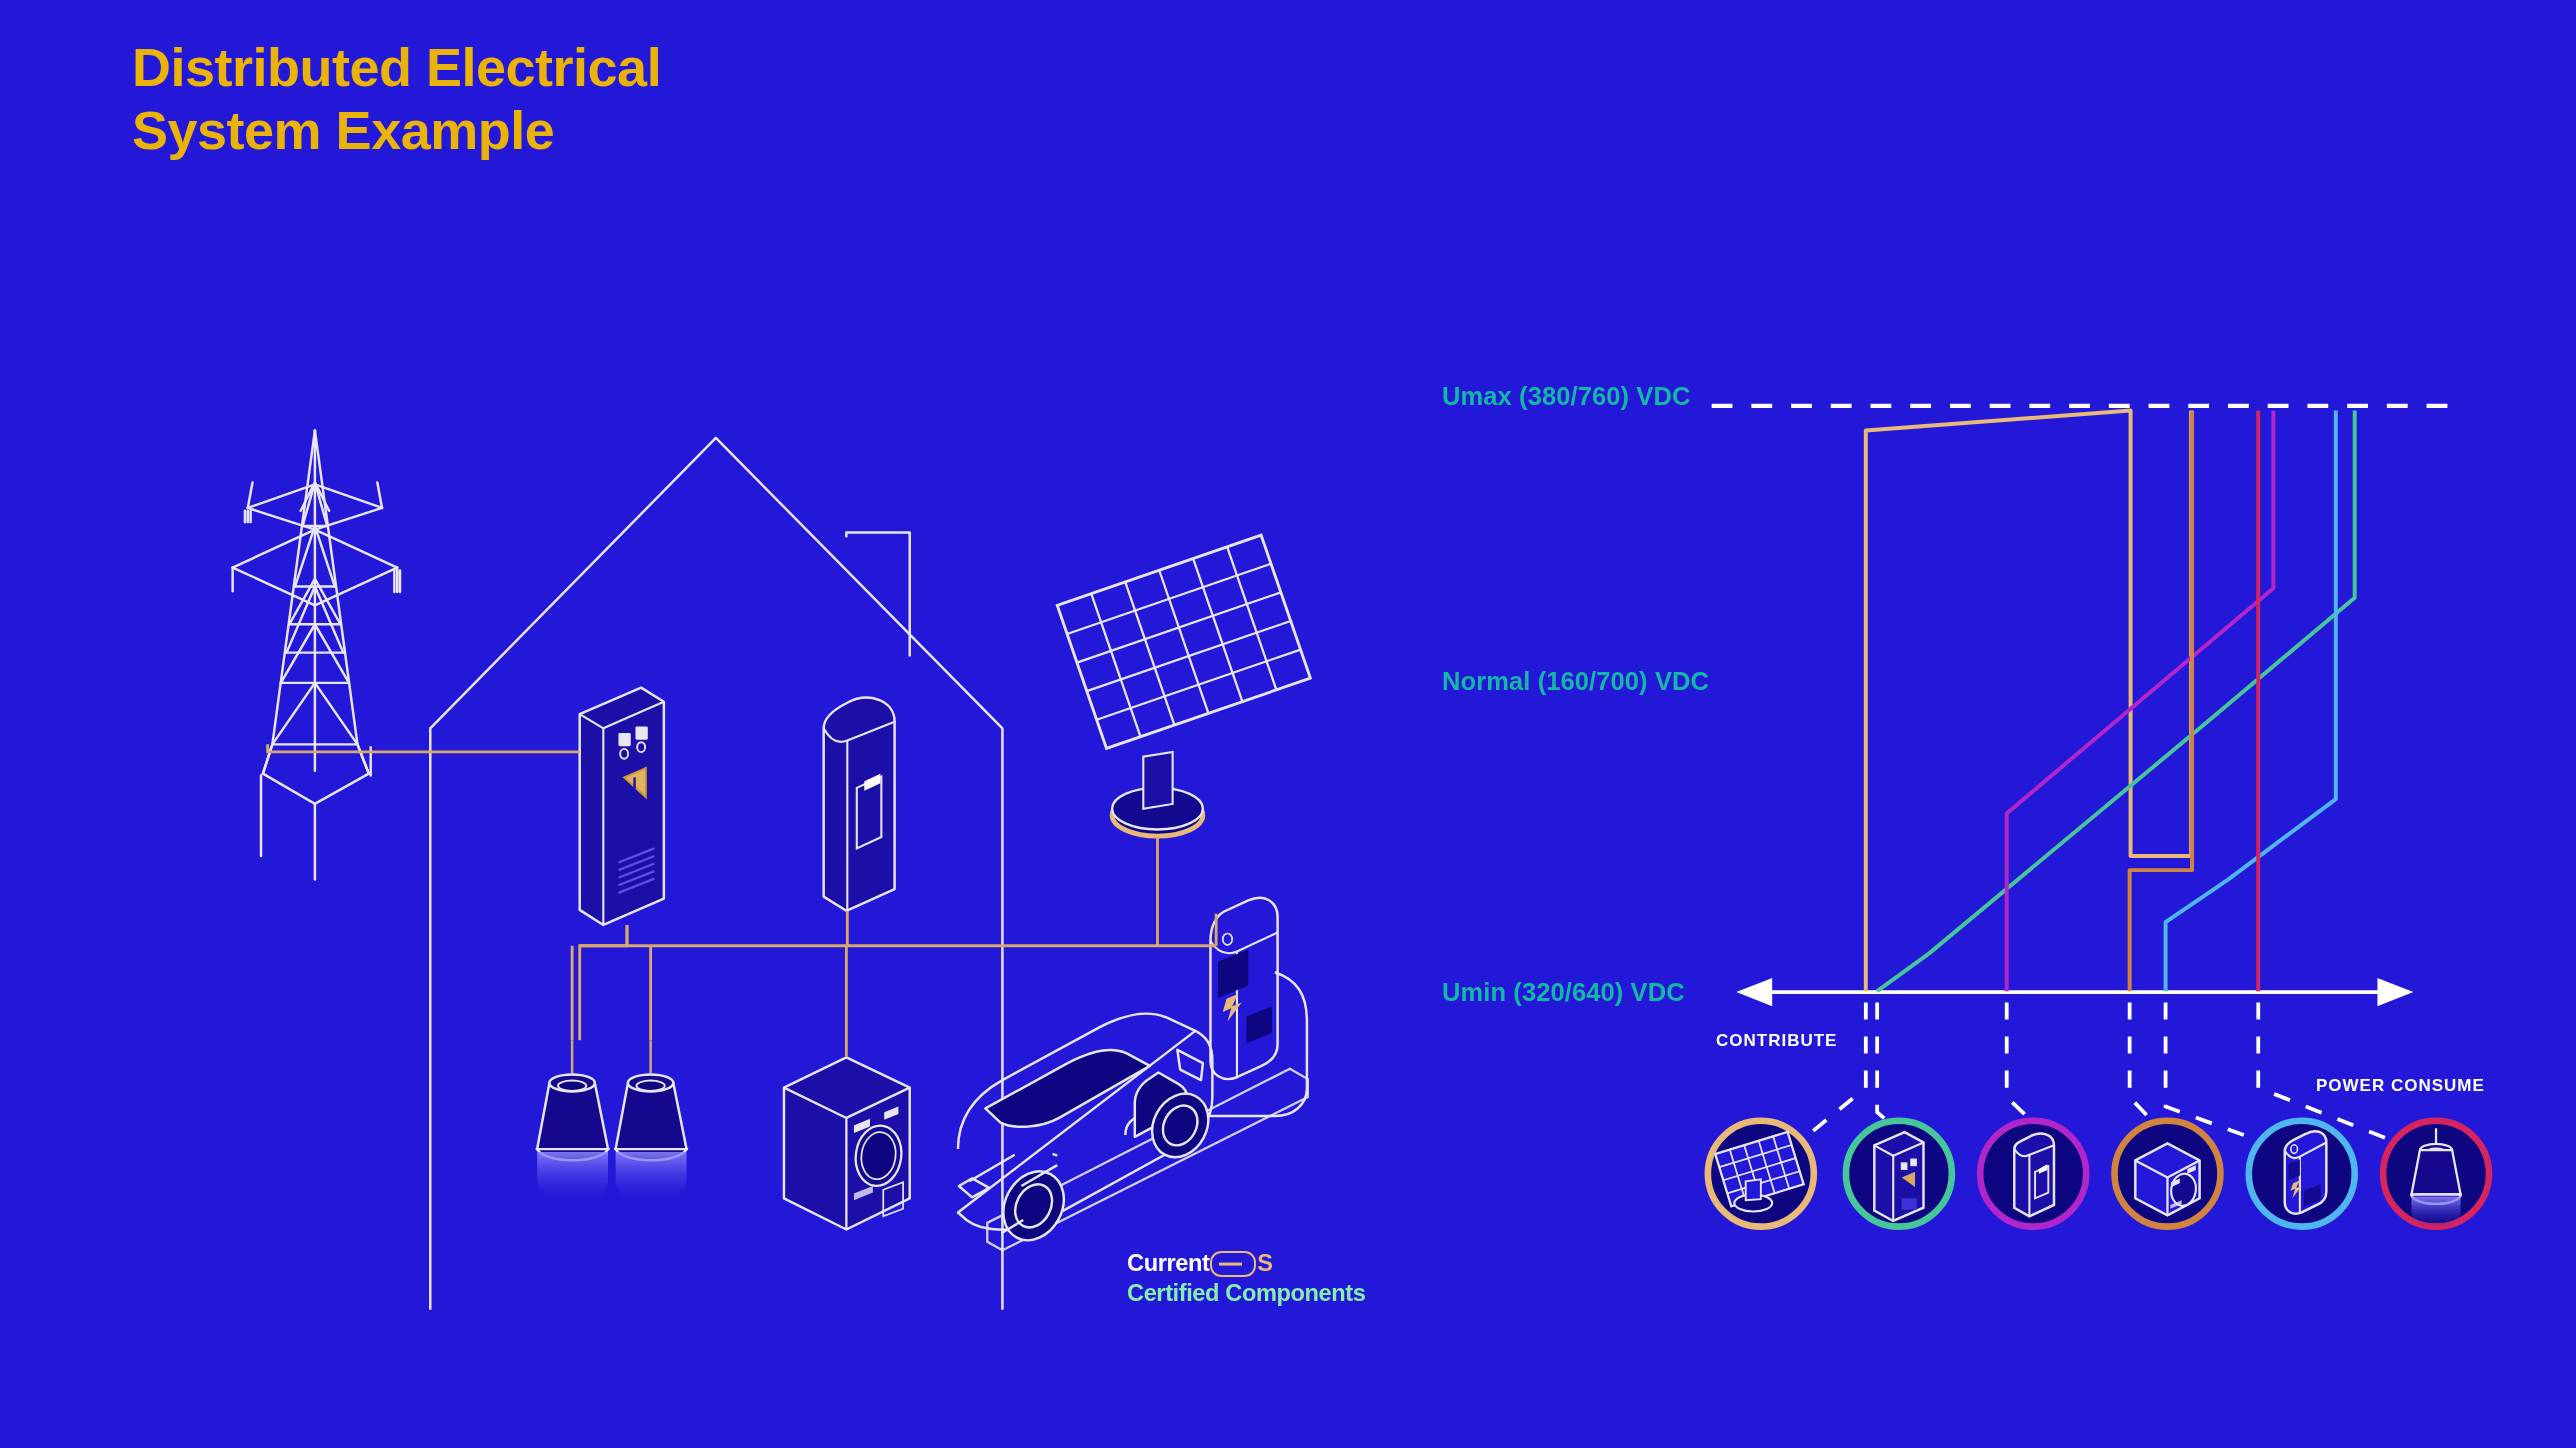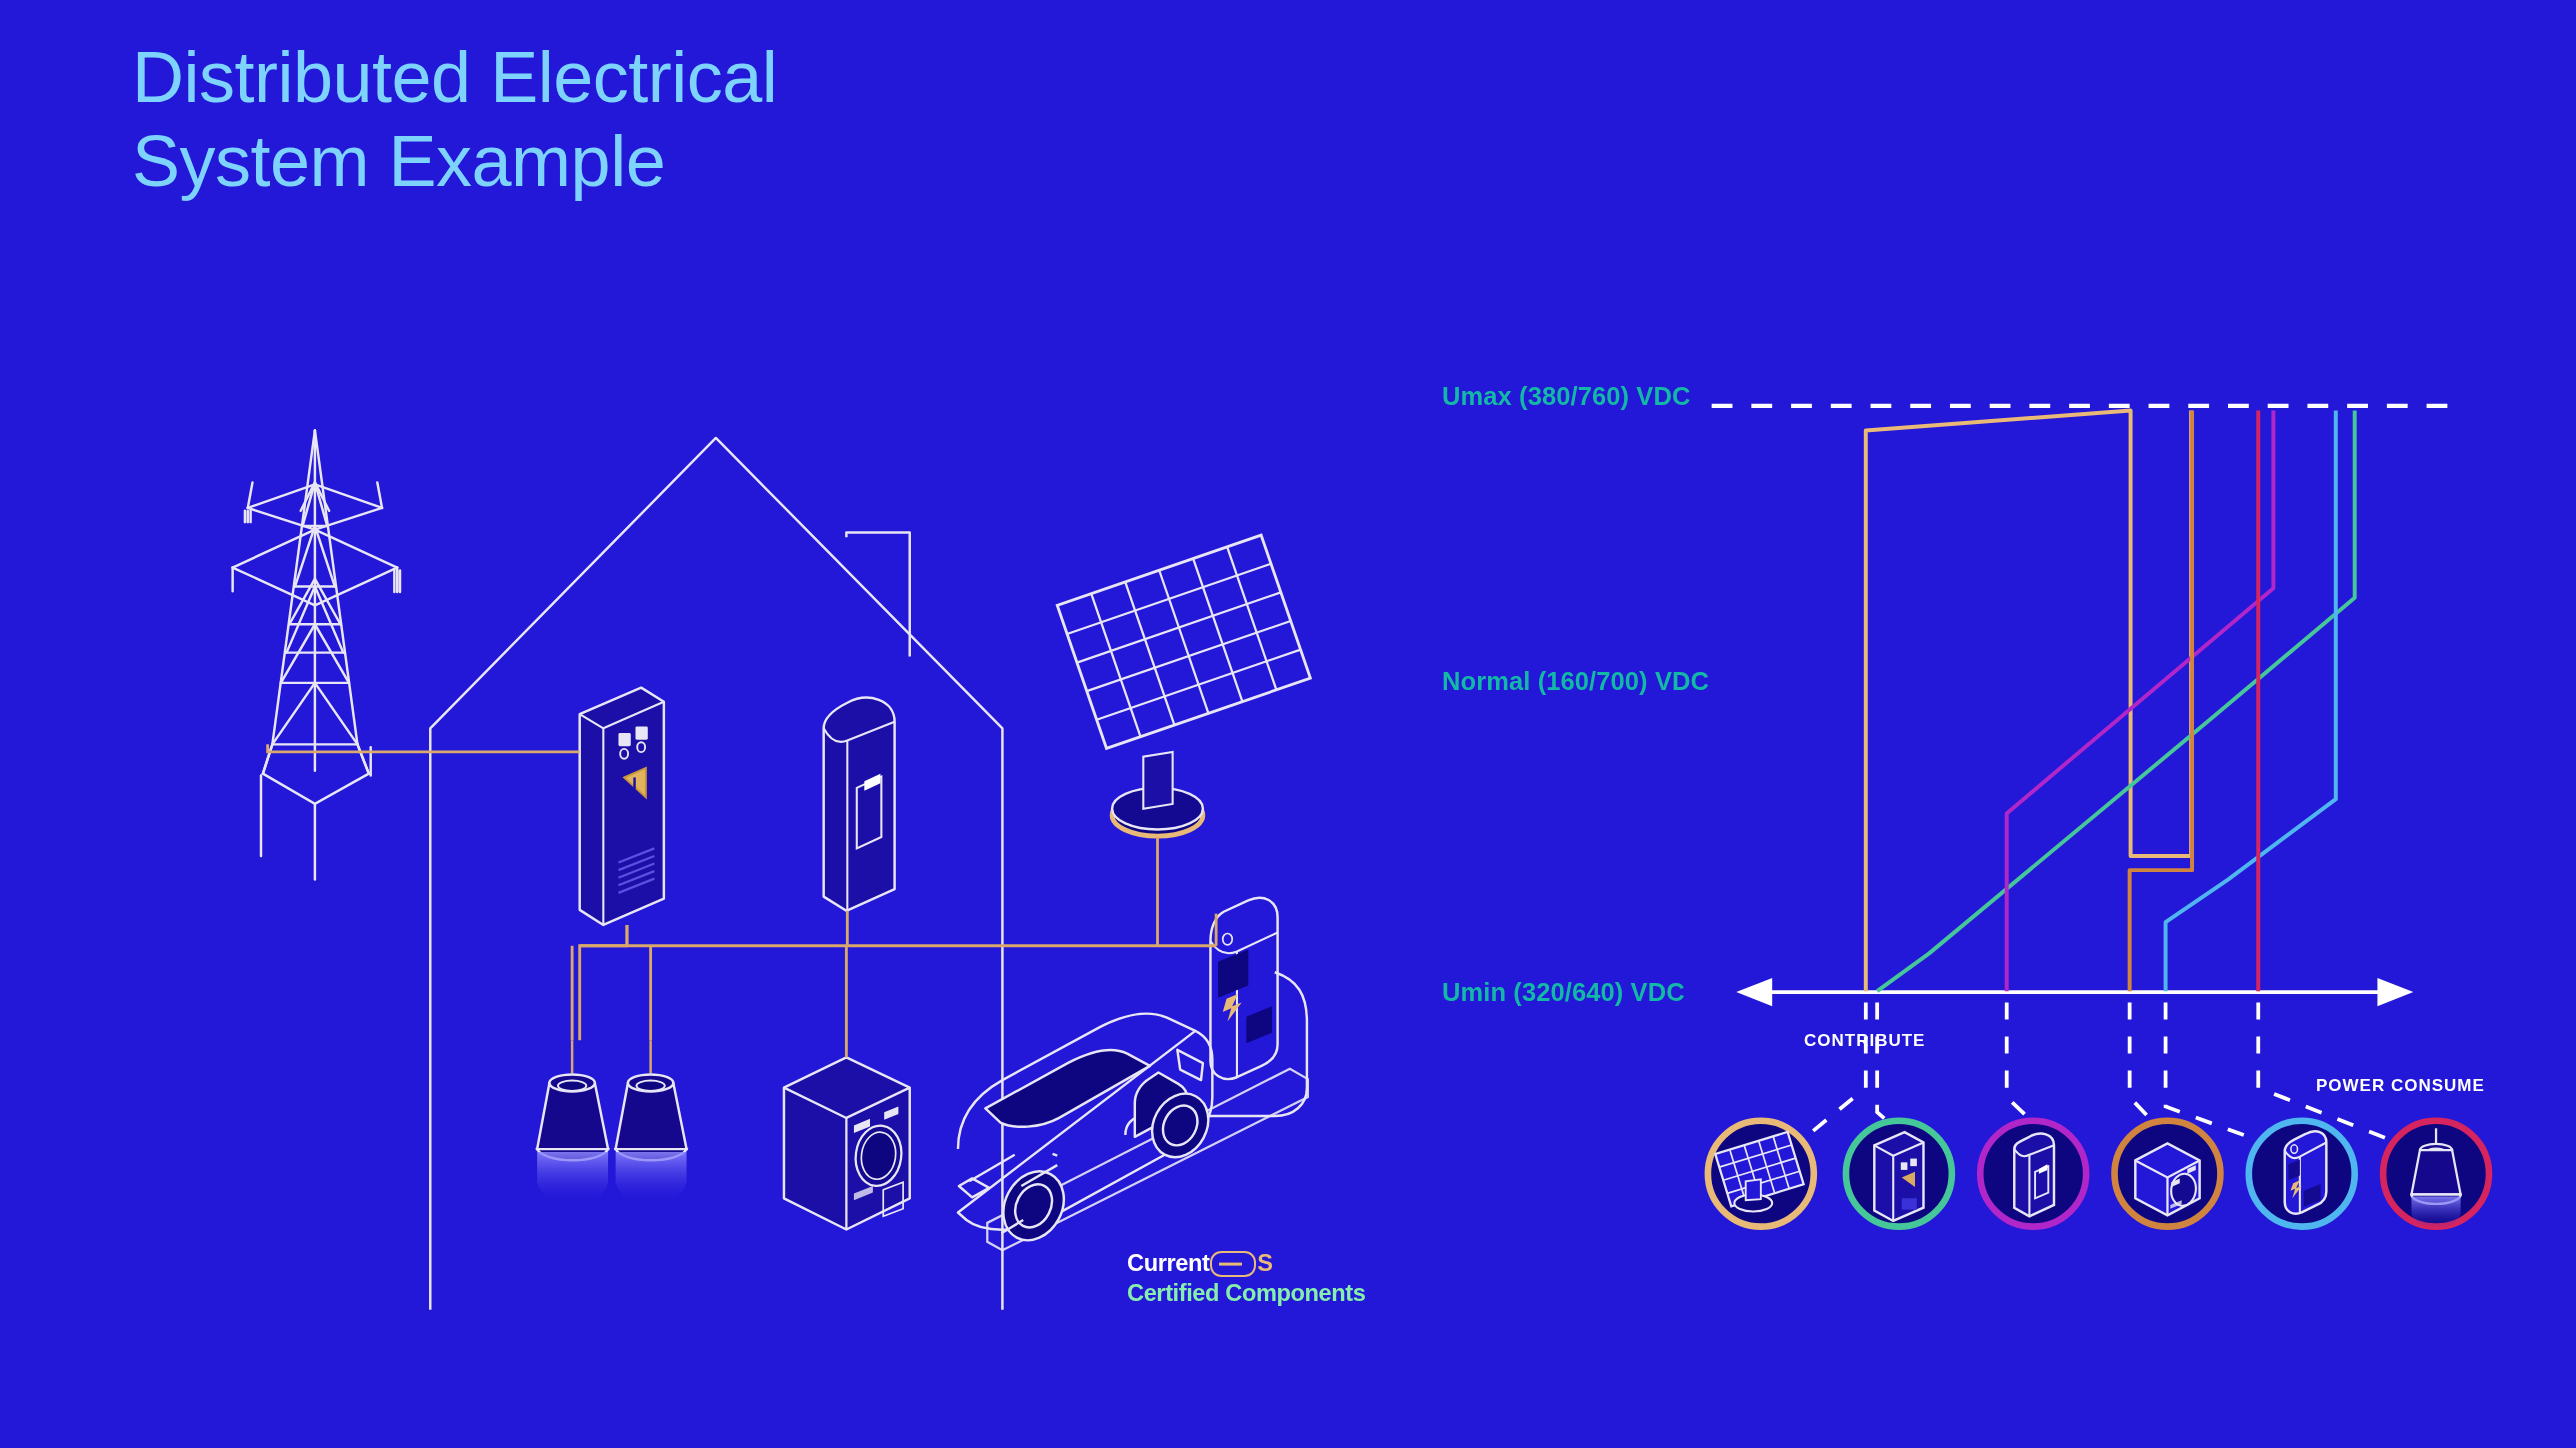--- a/index.html
+++ b/index.html
@@ -7,23 +7,23 @@
     width:2576px;height:1449px;
     background:#2317d8;
     font-family:"Liberation Sans", sans-serif;
     overflow:hidden;
     position:relative;
   }
   #stage{position:absolute;inset:0;width:2576px;height:1449px;}
 
   .title{
     position:absolute;left:132px;top:36px;
-    color:#7dd3fc;
-    font-size:72px;
-    font-weight:400;
+    color:#eab308;
+    font-size:54px;
+    font-weight:700;
     line-height:1.16;
     letter-spacing:-0.5px;
     white-space:pre-line;
   }
 
   svg.layer{position:absolute;left:0;top:0;width:2576px;height:1449px;overflow:visible;}
 
   .axlabel{
     position:absolute;color:#14b8a6;font-size:25.5px;font-weight:700;
     white-space:nowrap;letter-spacing:0.1px;margin-left:12px;
@@ -251,21 +251,21 @@
       <span class="logo-mark"></span>
       <span class="logo-os">S</span>
     </div>
     <div class="logo-line2">Certified Components</div>
   </div>
 
   <div class="axlabel" style="left:1430px;top:382px;">Umax (380/760) VDC</div>
   <div class="axlabel" style="left:1430px;top:667px;">Normal (160/700) VDC</div>
   <div class="axlabel" style="left:1430px;top:978px;">Umin (320/640) VDC</div>
 
-  <div class="endlabel" style="left:1804px;top:1031px;">CONTRIBUTE</div>
+  <div class="endlabel" style="left:1716px;top:1031px;">CONTRIBUTE</div>
   <div class="endlabel" style="left:2292px;top:1076px;margin-left:24px;">POWER CONSUME</div>
 
   <svg class="layer" viewBox="0 0 2724 1532">
 
     <path d="M1810 429 L2596 429" stroke="#ffffff" stroke-width="4.5" fill="none" stroke-dasharray="22 20" stroke-linecap="butt"></path>
 
     <g>
       <path d="M1860 1049 L2528 1049" stroke="#ffffff" stroke-width="4" fill="none"></path>
       <path d="M1836 1049 L1874 1034 L1874 1064 Z" fill="#ffffff"></path>
       <path d="M2552 1049 L2514 1034 L2514 1064 Z" fill="#ffffff"></path>

